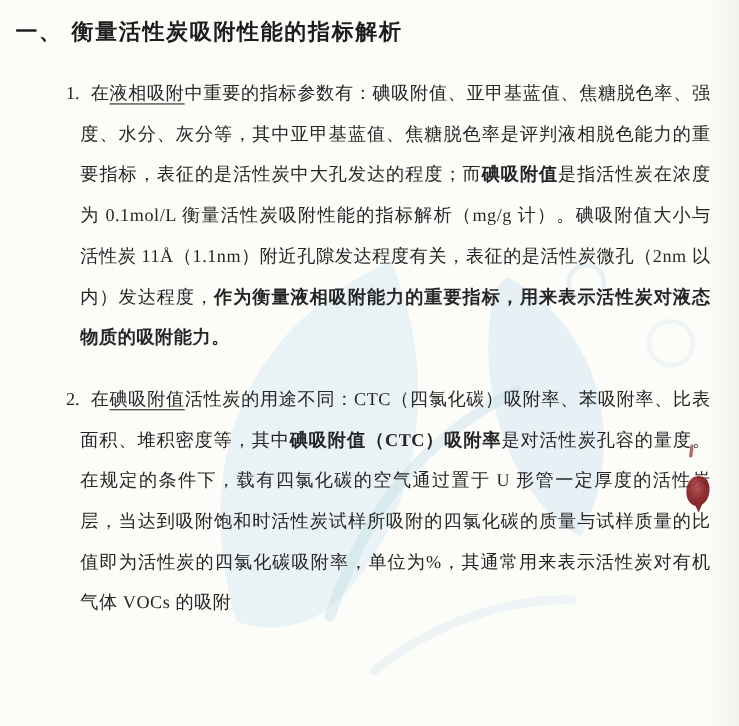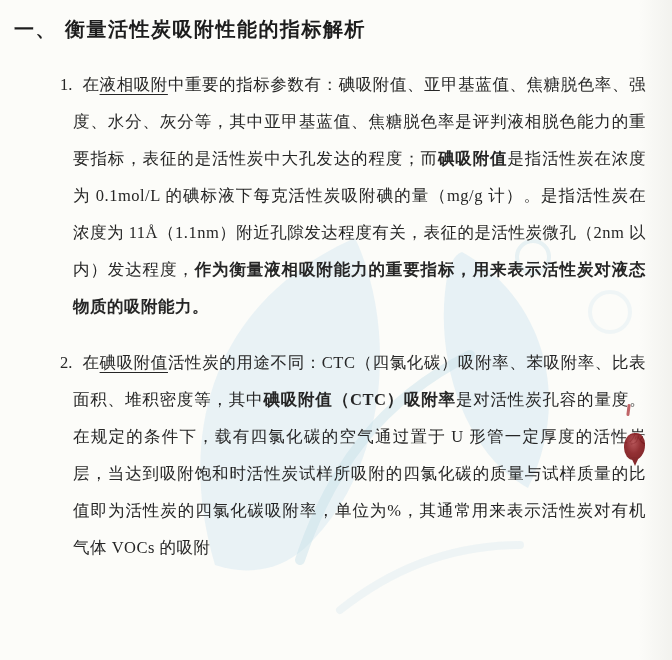--- a/index.html
+++ b/index.html
@@ -80,21 +80,21 @@
   </svg>
 
   <div class="content">
     <div class="heading">
       <span>一、</span>
       <span>衡量活性炭吸附性能的指标解析</span>
     </div>
 
 
     <p class="item">
-      <span class="num">1.</span><span>在</span><span class="seg-underline">液相吸附</span><span>中重要的指标参数有：碘吸附值、亚甲基蓝值、焦糖脱色率、强度、水分、灰分等，其中亚甲基蓝值、焦糖脱色率是评判液相脱色能力的重要指标，表征的是活性炭中大孔发达的程度；而</span><span class="seg-bold">碘吸附值</span><span>是指活性炭在浓度为 0.1mol/L 的碘标液下每克活性炭吸附碘的量（mg/g 计）。是指活性炭在浓度为 11Å（1.1nm）附近孔隙发达程度有关，表征的是活性炭微孔（2nm 以内）发达程度，</span><span class="seg-bold">作为衡量液相吸附能力的重要指标，用来表示活性炭对液态物质的吸附能力。</span>
+      <span class="num">1.</span><span>在</span><span class="seg-underline">液相吸附</span><span>中重要的指标参数有：碘吸附值、亚甲基蓝值、焦糖脱色率、强度、水分、灰分等，其中亚甲基蓝值、焦糖脱色率是评判液相脱色能力的重要指标，表征的是活性炭中大孔发达的程度；而</span><span class="seg-bold">碘吸附值</span><span>是指活性炭在浓度为 0.1mol/L 衡量活性炭吸附性能的指标解析（mg/g 计）。碘吸附值大小与活性炭 11Å（1.1nm）附近孔隙发达程度有关，表征的是活性炭微孔（2nm 以内）发达程度，</span><span class="seg-bold">作为衡量液相吸附能力的重要指标，用来表示活性炭对液态物质的吸附能力。</span>
     </p>
 
     <p class="item second">
       <span class="num">2.</span><span>在</span><span class="seg-underline">碘吸附值</span><span>活性炭的用途不同：CTC（四氯化碳）吸附率、苯吸附率、比表面积、堆积密度等，其中</span><span class="seg-bold">碘吸附值（CTC）吸附率</span><span>是对活性炭孔容的量度。在规定的条件下，载有四氯化碳的空气通过置于 U 形管一定厚度的活性炭层，当达到吸附饱和时活性炭试样所吸附的四氯化碳的质量与试样质量的比值即为活性炭的四氯化碳吸附率，单位为%，其通常用来表示活性炭对有机气体 VOCs 的吸附</span>
     </p>
   </div>
 
   <div class="red-blot"></div>
   <div class="red-tick"></div>
 </div>

